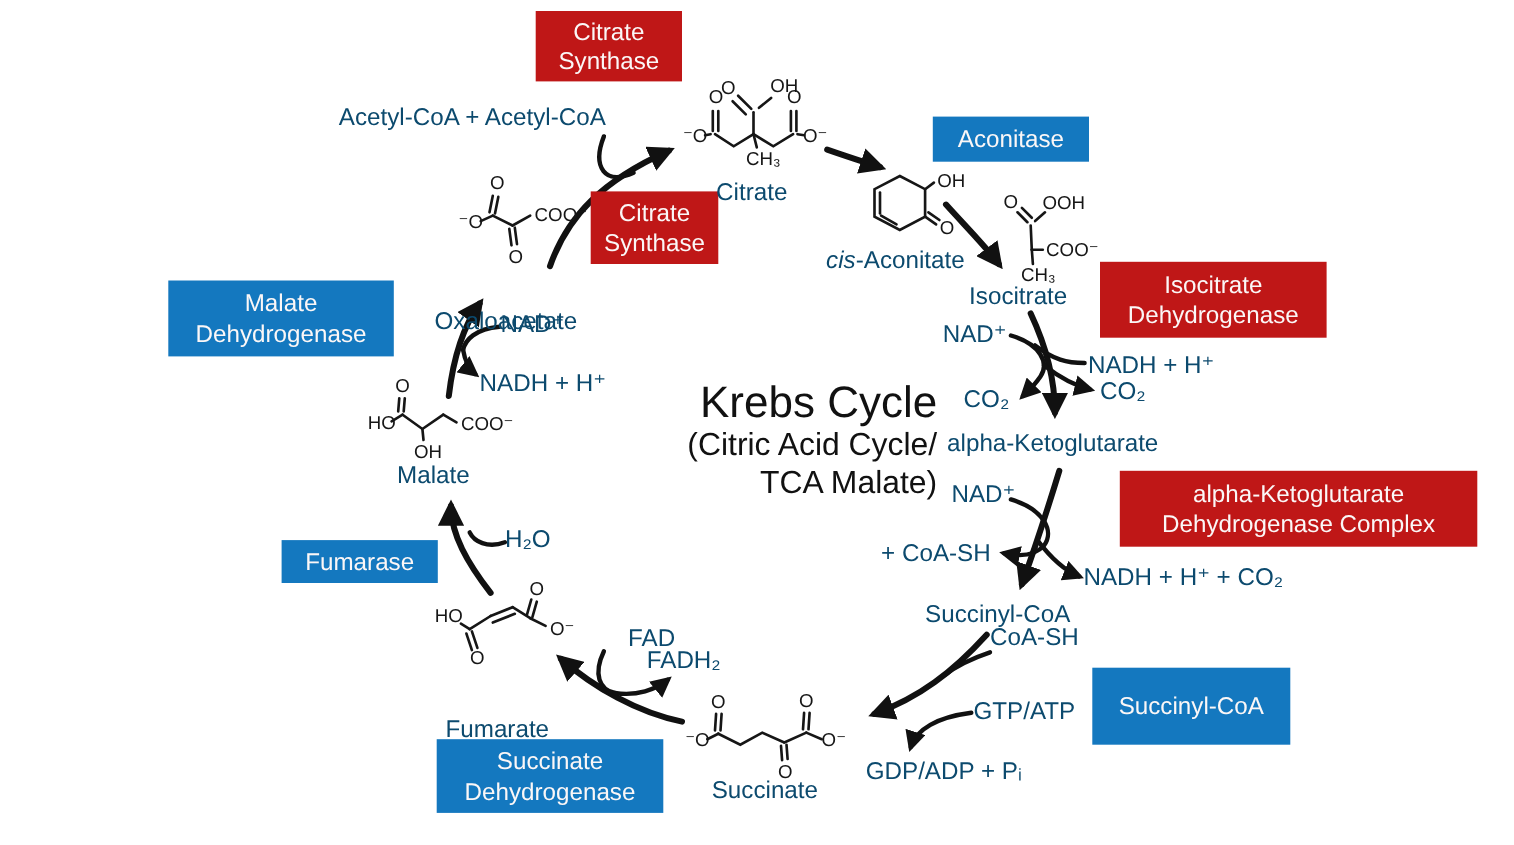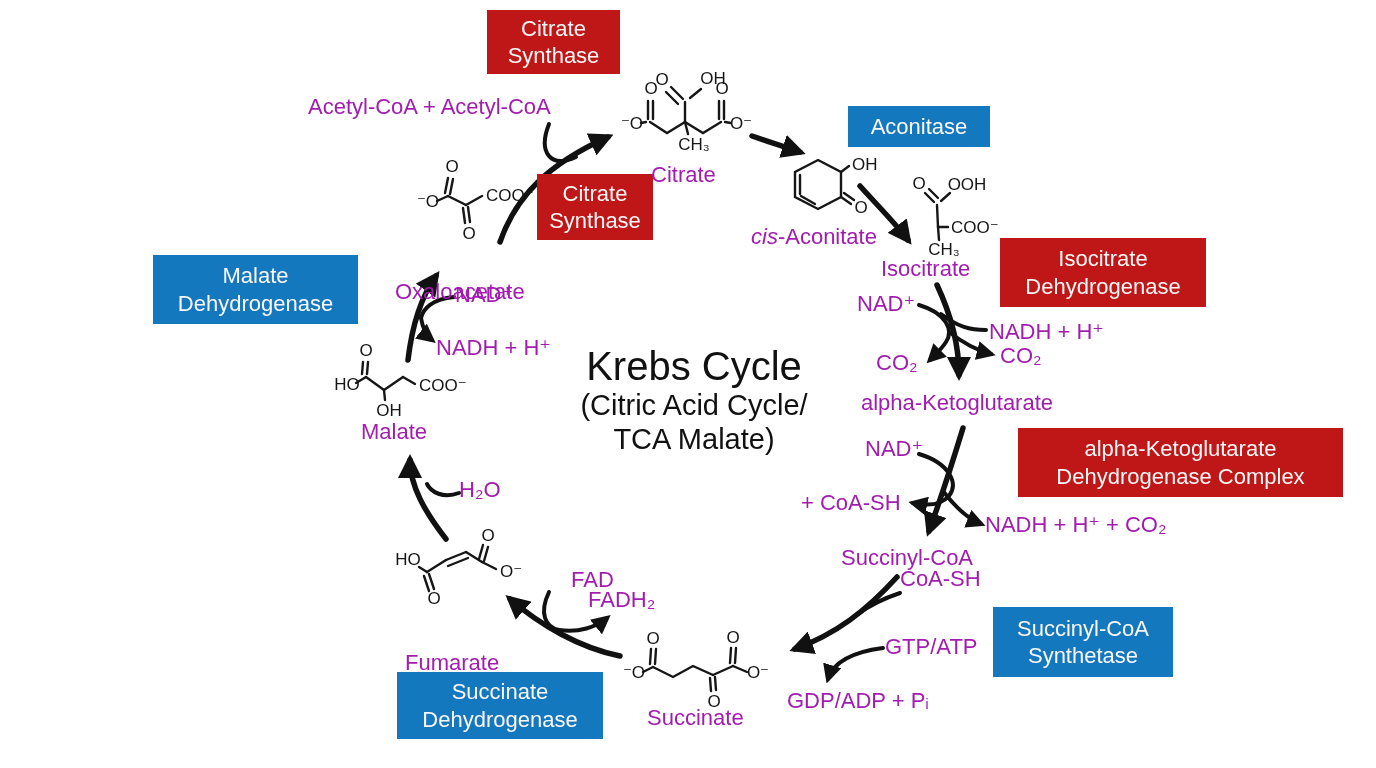--- a/index.html
+++ b/index.html
@@ -1,28 +1,28 @@
 <!DOCTYPE html>
 <html style="--enzyme-red: #bf1717; --enzyme-blue: #1478bf; --line-black: #111111;"><head>
 <meta charset="utf-8">
 <style>
   html,body{margin:0;padding:0;background:#fff;}
   .stage{
     position:relative;width:1376px;height:768px;background:#ffffff;overflow:hidden;
     font-family:"Liberation Sans","DejaVu Sans",sans-serif;color:#161616;
   }
   .layer{position:absolute;left:0;top:0;width:1376px;height:768px;}
-  .lbl{position:absolute;font-size:22px;line-height:1.12;white-space:nowrap;color:#a21caf;}
+  .lbl{position:absolute;font-size:22px;line-height:1.12;white-space:nowrap;color:#0c4a6e;}
   .enzyme{
     position:absolute;display:flex;flex-direction:column;justify-content:center;
     text-align:center;color:#fbf7f7;font-size:22px;line-height:1.25;white-space:nowrap;
   }
   .enzyme.red{background:var(--enzyme-red,#bf1717);}
   .enzyme.blue{background:var(--enzyme-blue,#1478bf);}
-  .title-block{position:absolute;left:524px;top:343px;width:340px;text-align:center;color:#111;}
+  .title-block{position:absolute;left:512px;top:343px;width:340px;text-align:right;color:#111;}
   .title-l1{font-size:40px;line-height:1.15;}
   .title-l2,.title-l3{font-size:29px;line-height:1.16;}
   .bond{stroke:#161616;stroke-width:2.4;fill:none;stroke-linecap:round;}
   .arrow{stroke:#111;fill:none;stroke-linecap:round;}
   .main{stroke-width:5.5;}
   .cof{stroke-width:4;}
   .atom{font-size:17px;fill:#161616;font-family:"Liberation Sans","DejaVu Sans",sans-serif;}
 </style>
 </head>
 <body>
@@ -193,25 +193,27 @@
   <div class="enzyme red" style="left:1000px;top:238px;width:206px;height:69px;">
     <span>Isocitrate</span>
     <span>Dehydrogenase</span>
   </div>
   <div class="enzyme red" style="left:1018px;top:428px;width:325px;height:69px;">
     <span>alpha-Ketoglutarate</span>
     <span>Dehydrogenase Complex</span>
   </div>
   <div class="enzyme blue" style="left:993px;top:607px;width:180px;height:70px;">
     <span>Succinyl-CoA</span>
-    <span>Synthetase</span>
   </div>
   <div class="enzyme blue" style="left:397px;top:672px;width:206px;height:67px;">
     <span>Succinate</span>
     <span>Dehydrogenase</span>
+  </div>
+  <div class="enzyme blue" style="left:256px;top:491px;width:142px;height:39px;">
+    <span>Fumarase</span>
   </div>
   <div class="enzyme blue" style="left:153px;top:255px;width:205px;height:69px;">
     <span>Malate</span>
     <span>Dehydrogenase</span>
   </div>
 
   <div class="lbl" style="left:308px;top:95px;">Acetyl-CoA + Acetyl-CoA</div>
   <div class="lbl" style="left:651px;top:163px;">Citrate</div>
   <div class="lbl" style="left:751px;top:225px;"><i>cis</i><span>-Aconitate</span></div>
   <div class="lbl" style="left:881px;top:257px;">Isocitrate</div>

